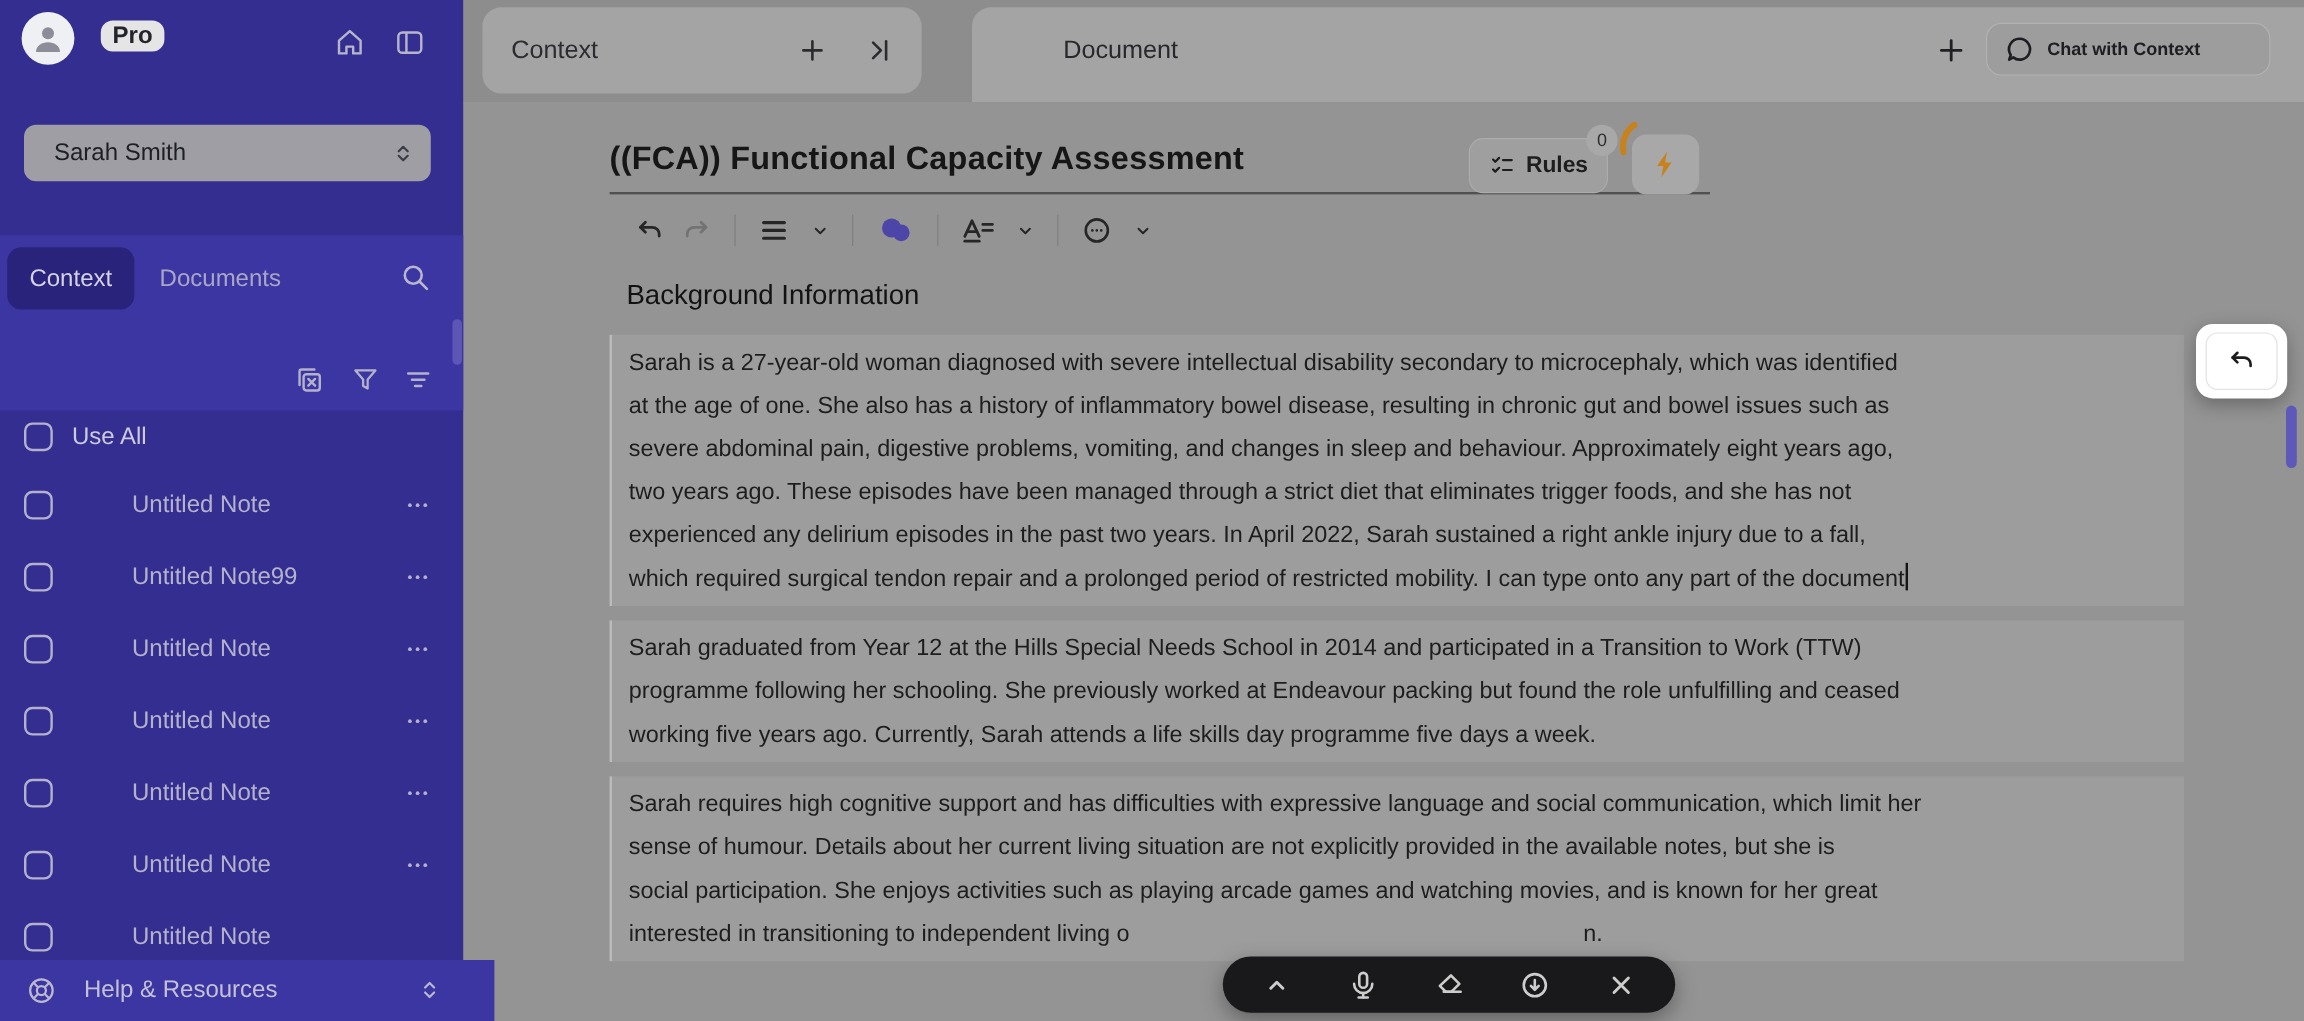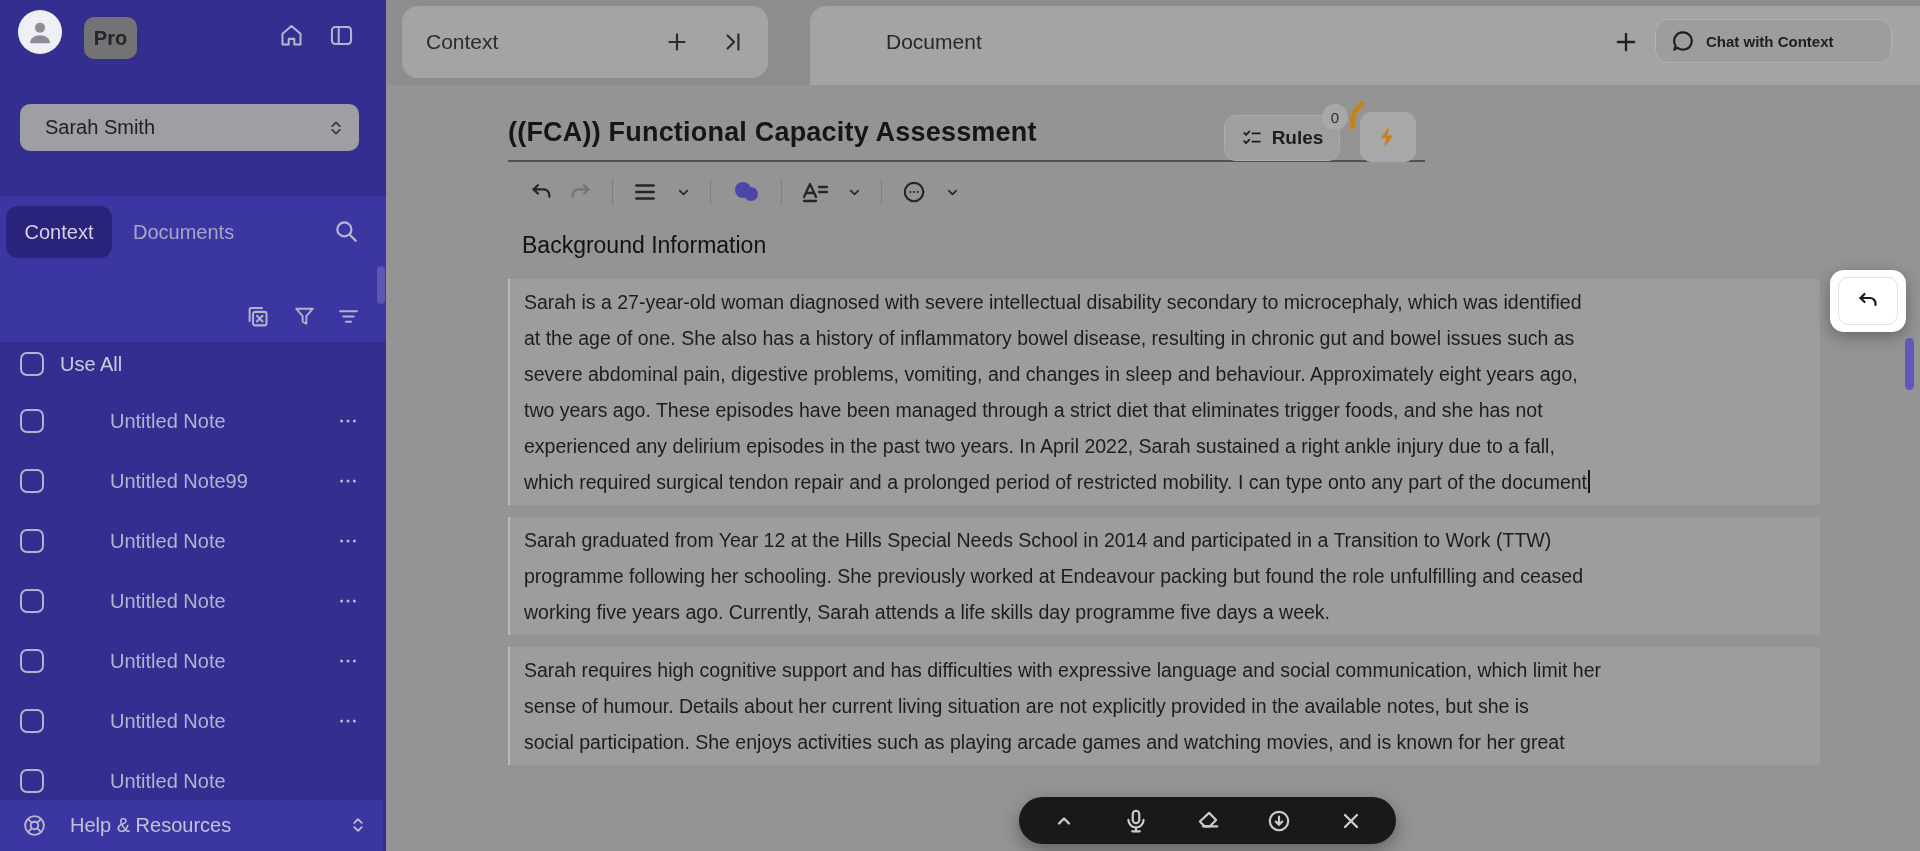--- a/index.html
+++ b/index.html
@@ -7,22 +7,22 @@
               font-family:"Liberation Sans", sans-serif; }
   .stage { position:relative; width:1920px; height:851px; overflow:hidden; }
   svg { display:block; }
 
   
   .sidebar { position:absolute; left:0; top:0; width:386px; height:851px;
              background:#342e91; z-index:10; }
   .avatar { position:absolute; left:18px; top:10px; width:44px; height:44px;
             border-radius:50%; background:#eef0f4; display:flex; align-items:center;
             justify-content:center; color:#8d8d99; overflow:hidden; }
-  .pro-badge { position:absolute; left:84px; top:17px; width:53px; height:42px;
-               background:#737373; border-radius:10px; color:#24242c; font-weight:700;
+  .pro-badge { position:absolute; left:84px; top:17px; width:53px; height:26px;
+               background:#e5e5e5; border-radius:10px; color:#24242c; font-weight:700;
                font-size:20px; display:flex; align-items:center; justify-content:center; }
   .sb-icon-btn { position:absolute; width:30px; height:30px; color:#b7b5cc;
                  display:flex; align-items:center; justify-content:center; }
   .user-select { position:absolute; left:20px; top:104px; width:339px; height:47px;
                  background:#9e9ea4; border-radius:10px; display:flex; align-items:center;
                  padding:0 14px 0 25px; color:#1e1e26; font-size:20px; }
   .user-select .grow { flex:1; }
   .sb-band { position:absolute; left:0; top:196px; width:386px; height:146px;
              background:#3c36a2; }
   .sb-tab-active { position:absolute; left:6px; top:10px; width:106px; height:52px;
@@ -39,21 +39,21 @@
   .cbx { width:24px; height:24px; border:2.5px solid #b4b1cf; border-radius:7px; }
   .useall-row .cbx { position:absolute; left:20px; top:0; }
   .useall-row .lbl { position:absolute; left:60px; top:0; height:24px; display:flex;
                      align-items:center; font-weight:400; font-size:20px; color:#cdcade; }
   .note-row { position:absolute; left:0; width:386px; height:60px;padding-left:36px; }
   .note-row .cbx { position:absolute; left:20px; top:18px; }
   .note-row .lbl { position:absolute; left:110px; top:0; height:60px; display:flex;
                    align-items:center; font-size:20px; color:#b5b2cc; }
   .note-row .dots { position:absolute; left:332px; top:18px; width:32px; height:24px;
                     color:#b5b2cc; display:flex; align-items:center; justify-content:center; }
-  .sb-footer { position:absolute; left:0; top:800px; width:383px; height:51px;
+  .sb-footer { position:absolute; left:0; top:800px; width:412px; height:51px;
                background:#3c36a2; }
   .sb-footer .fb-icon { position:absolute; left:22px; top:13px; color:#bbb8cf; }
   .sb-footer .lbl { position:absolute; left:70px; top:0; height:51px; display:flex;
                     align-items:center; font-size:20px; color:#c4c1d6; }
   .sb-footer .chev { position:absolute; left:348px; top:15px; color:#bbb8cf; }
 
   
   .topstrip { position:absolute; left:386px; top:0; width:1534px; height:85px;
               background:#8d8d8d; }
   .content { position:absolute; left:386px; top:85px; width:1534px; height:766px;
@@ -273,20 +273,25 @@
     </div>
     <div class="pblock">
       <div class="pline">Sarah graduated from Year 12 at the Hills Special Needs School in 2014 and participated in a Transition to Work (TTW)</div>
       <div class="pline">programme following her schooling. She previously worked at Endeavour packing but found the role unfulfilling and ceased</div>
       <div class="pline">working five years ago. Currently, Sarah attends a life skills day programme five days a week.</div>
     </div>
     <div class="pblock">
       <div class="pline">Sarah requires high cognitive support and has difficulties with expressive language and social communication, which limit her</div>
       <div class="pline">sense of humour. Details about her current living situation are not explicitly provided in the available notes, but she is</div>
       <div class="pline">social participation. She enjoys activities such as playing arcade games and watching movies, and is known for her great</div>
+      <div class="occline">
+        <span>interested in transitioning to independent living o</span>
+        <span class="occ-spacer"></span>
+        <span>n.</span>
+      </div>
     </div>
   </div>
 
   <div class="float-toolbar">
     <span class="ft-btn">
       <svg width="24" height="24" viewBox="0 0 24 24" fill="none" stroke="currentColor" stroke-width="2.4" stroke-linecap="round" stroke-linejoin="round">
           <path d="M7 14.5L12 9.5l5 5"></path>
         </svg>
     </span>
     <span class="ft-btn">

